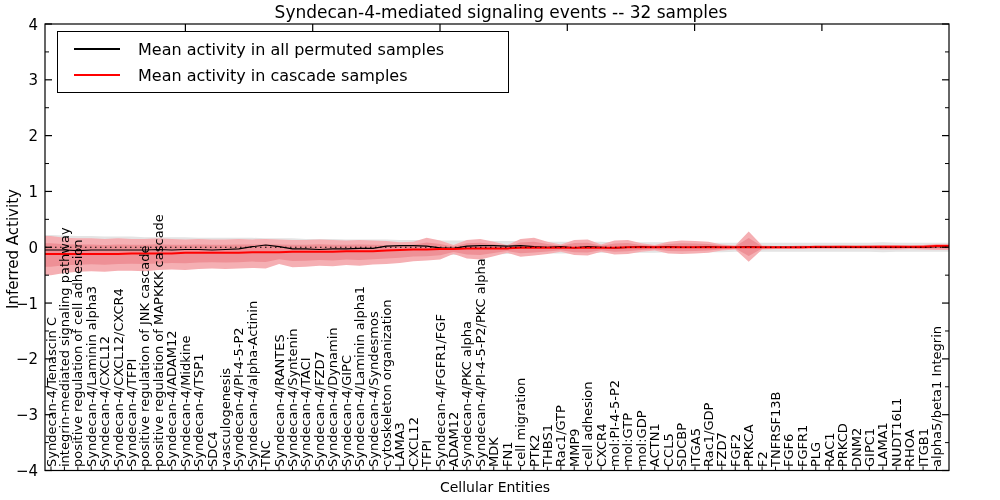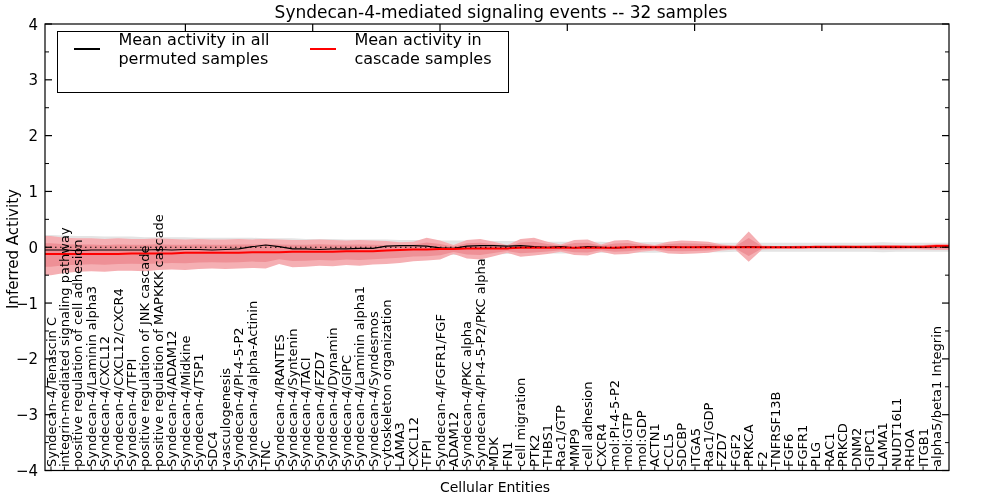--- a/index.html
+++ b/index.html
@@ -7,21 +7,21 @@
           font-family:"DejaVu Sans","Liberation Sans",sans-serif;overflow:hidden;}
   .title{position:absolute;left:1px;top:2px;width:1000px;text-align:center;
          font-size:17px;color:#000;}
   .ylabel{position:absolute;left:-52px;top:240px;width:130px;text-align:center;
           transform:rotate(-90deg);font-size:15px;color:#000;}
   .xlabel{position:absolute;left:0;top:479px;width:990px;text-align:center;
           font-size:14px;color:#000;}
   svg{position:absolute;left:0;top:0;}
   .legend{position:absolute;left:57px;top:31px;width:452px;height:62px;
           background:#ffffff;border:1.3px solid #000;box-sizing:border-box;
-          display:flex;flex-direction:row;justify-content:space-around;padding:4px 0;}
+          display:flex;flex-direction:column;justify-content:space-around;padding:4px 0;}
   .legend-row{display:flex;align-items:center;height:26px;}
   .legend-line{width:46px;height:0;border-top:2px solid #000;margin-left:16px;margin-right:18px;}
   .legend-label{font-size:16px;color:#000;}
 </style>
 </head>
 <body>
 
 <div class="figure">
   <svg id="plot" width="1000" height="500" viewBox="0 0 1000 500">
       <g>

